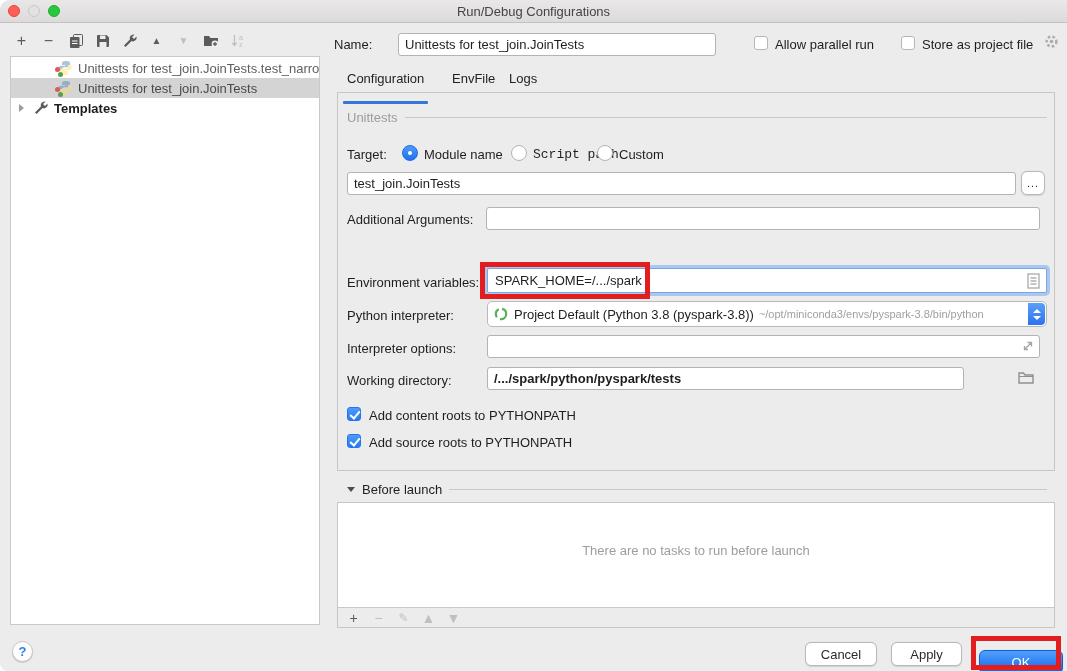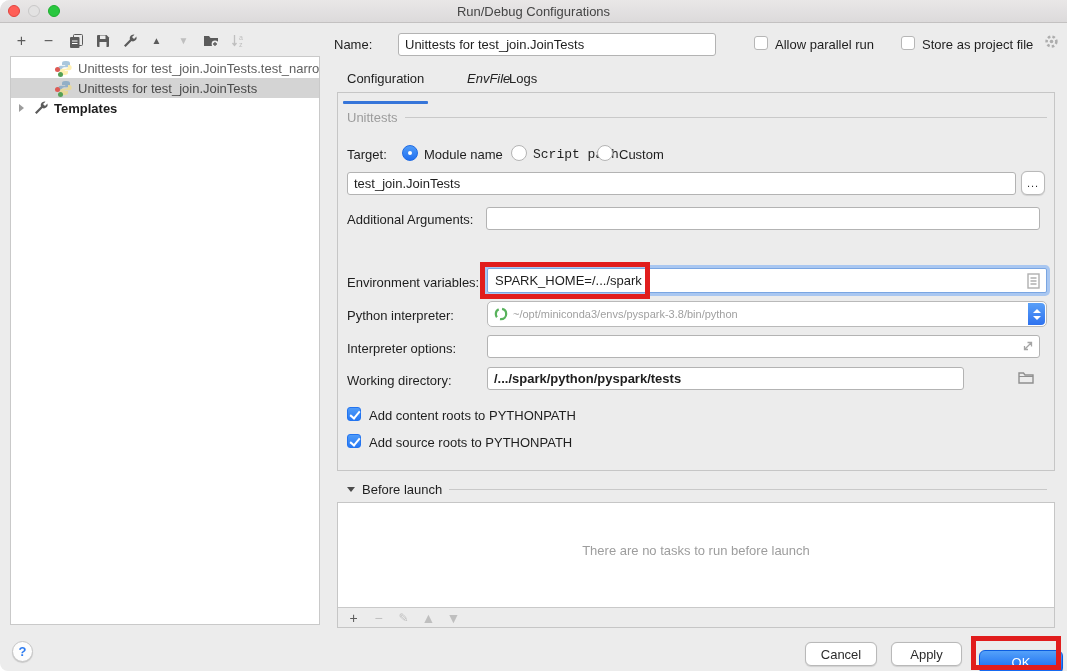--- a/index.html
+++ b/index.html
@@ -180,21 +180,21 @@
   <span class="cb" style="left:901px;top:36px;"></span>
   <span class="lbl" style="left:922px;top:37px;">Store as project file</span>
   <span class="abs" style="left:1043px;top:33px;width:16px;height:16px;">
     <svg width="17" height="17" viewBox="0 0 16 16">
         <circle cx="8" cy="8" r="4.6" fill="none" stroke="#adadad" stroke-width="2.4" stroke-dasharray="2.4 2"></circle>
         <circle cx="8" cy="8" r="1.7" fill="#adadad"></circle>
       </svg>
   </span>
 
   <span class="tab active" style="left:347px;">Configuration</span>
-  <span class="tab" style="left:467px;font-style:italic;">EnvFile</span>
+  <span class="tab" style="left:452px;">EnvFile</span>
   <span class="tab" style="left:509px;">Logs</span>
 
   <div class="groupbox"></div>
   <div class="sec-row" style="left:347px;top:110px;align-items:center;">
     <span class="sec-title">Unittests</span>
     <span class="hline"></span>
   </div>
 
   <span class="lbl" style="left:347px;top:147px;">Target:</span>
   <span class="radio on" style="left:402px;top:145px;"></span>
@@ -222,20 +222,21 @@
     </span>
   </div>
 
   <span class="lbl" style="left:347px;top:308px;">Python interpreter:</span>
   <div class="combo">
     <span style="flex:0 0 14px;height:14px;">
       <svg width="14" height="14" viewBox="0 0 14 14">
           <circle cx="7" cy="7" r="5.2" fill="none" stroke="#58b25c" stroke-width="2.2" stroke-dasharray="9 3.5"></circle>
         </svg>
     </span>
+    <span class="main">Project Default (Python 3.8 (pyspark-3.8))</span>
     <span class="path">~/opt/miniconda3/envs/pyspark-3.8/bin/python</span>
     <span class="spinner">
         <span class="spin-up"></span>
         <span class="spin-dn"></span>
       </span>
   </div>
 
   <span class="lbl" style="left:347px;top:341px;">Interpreter options:</span>
   <input class="field" style="left: 487px; top: 335px; width: 553px; height: 23px; padding-right: 24px;" value="">
   <span class="in-ico" style="left:1021px;top:339px;">

